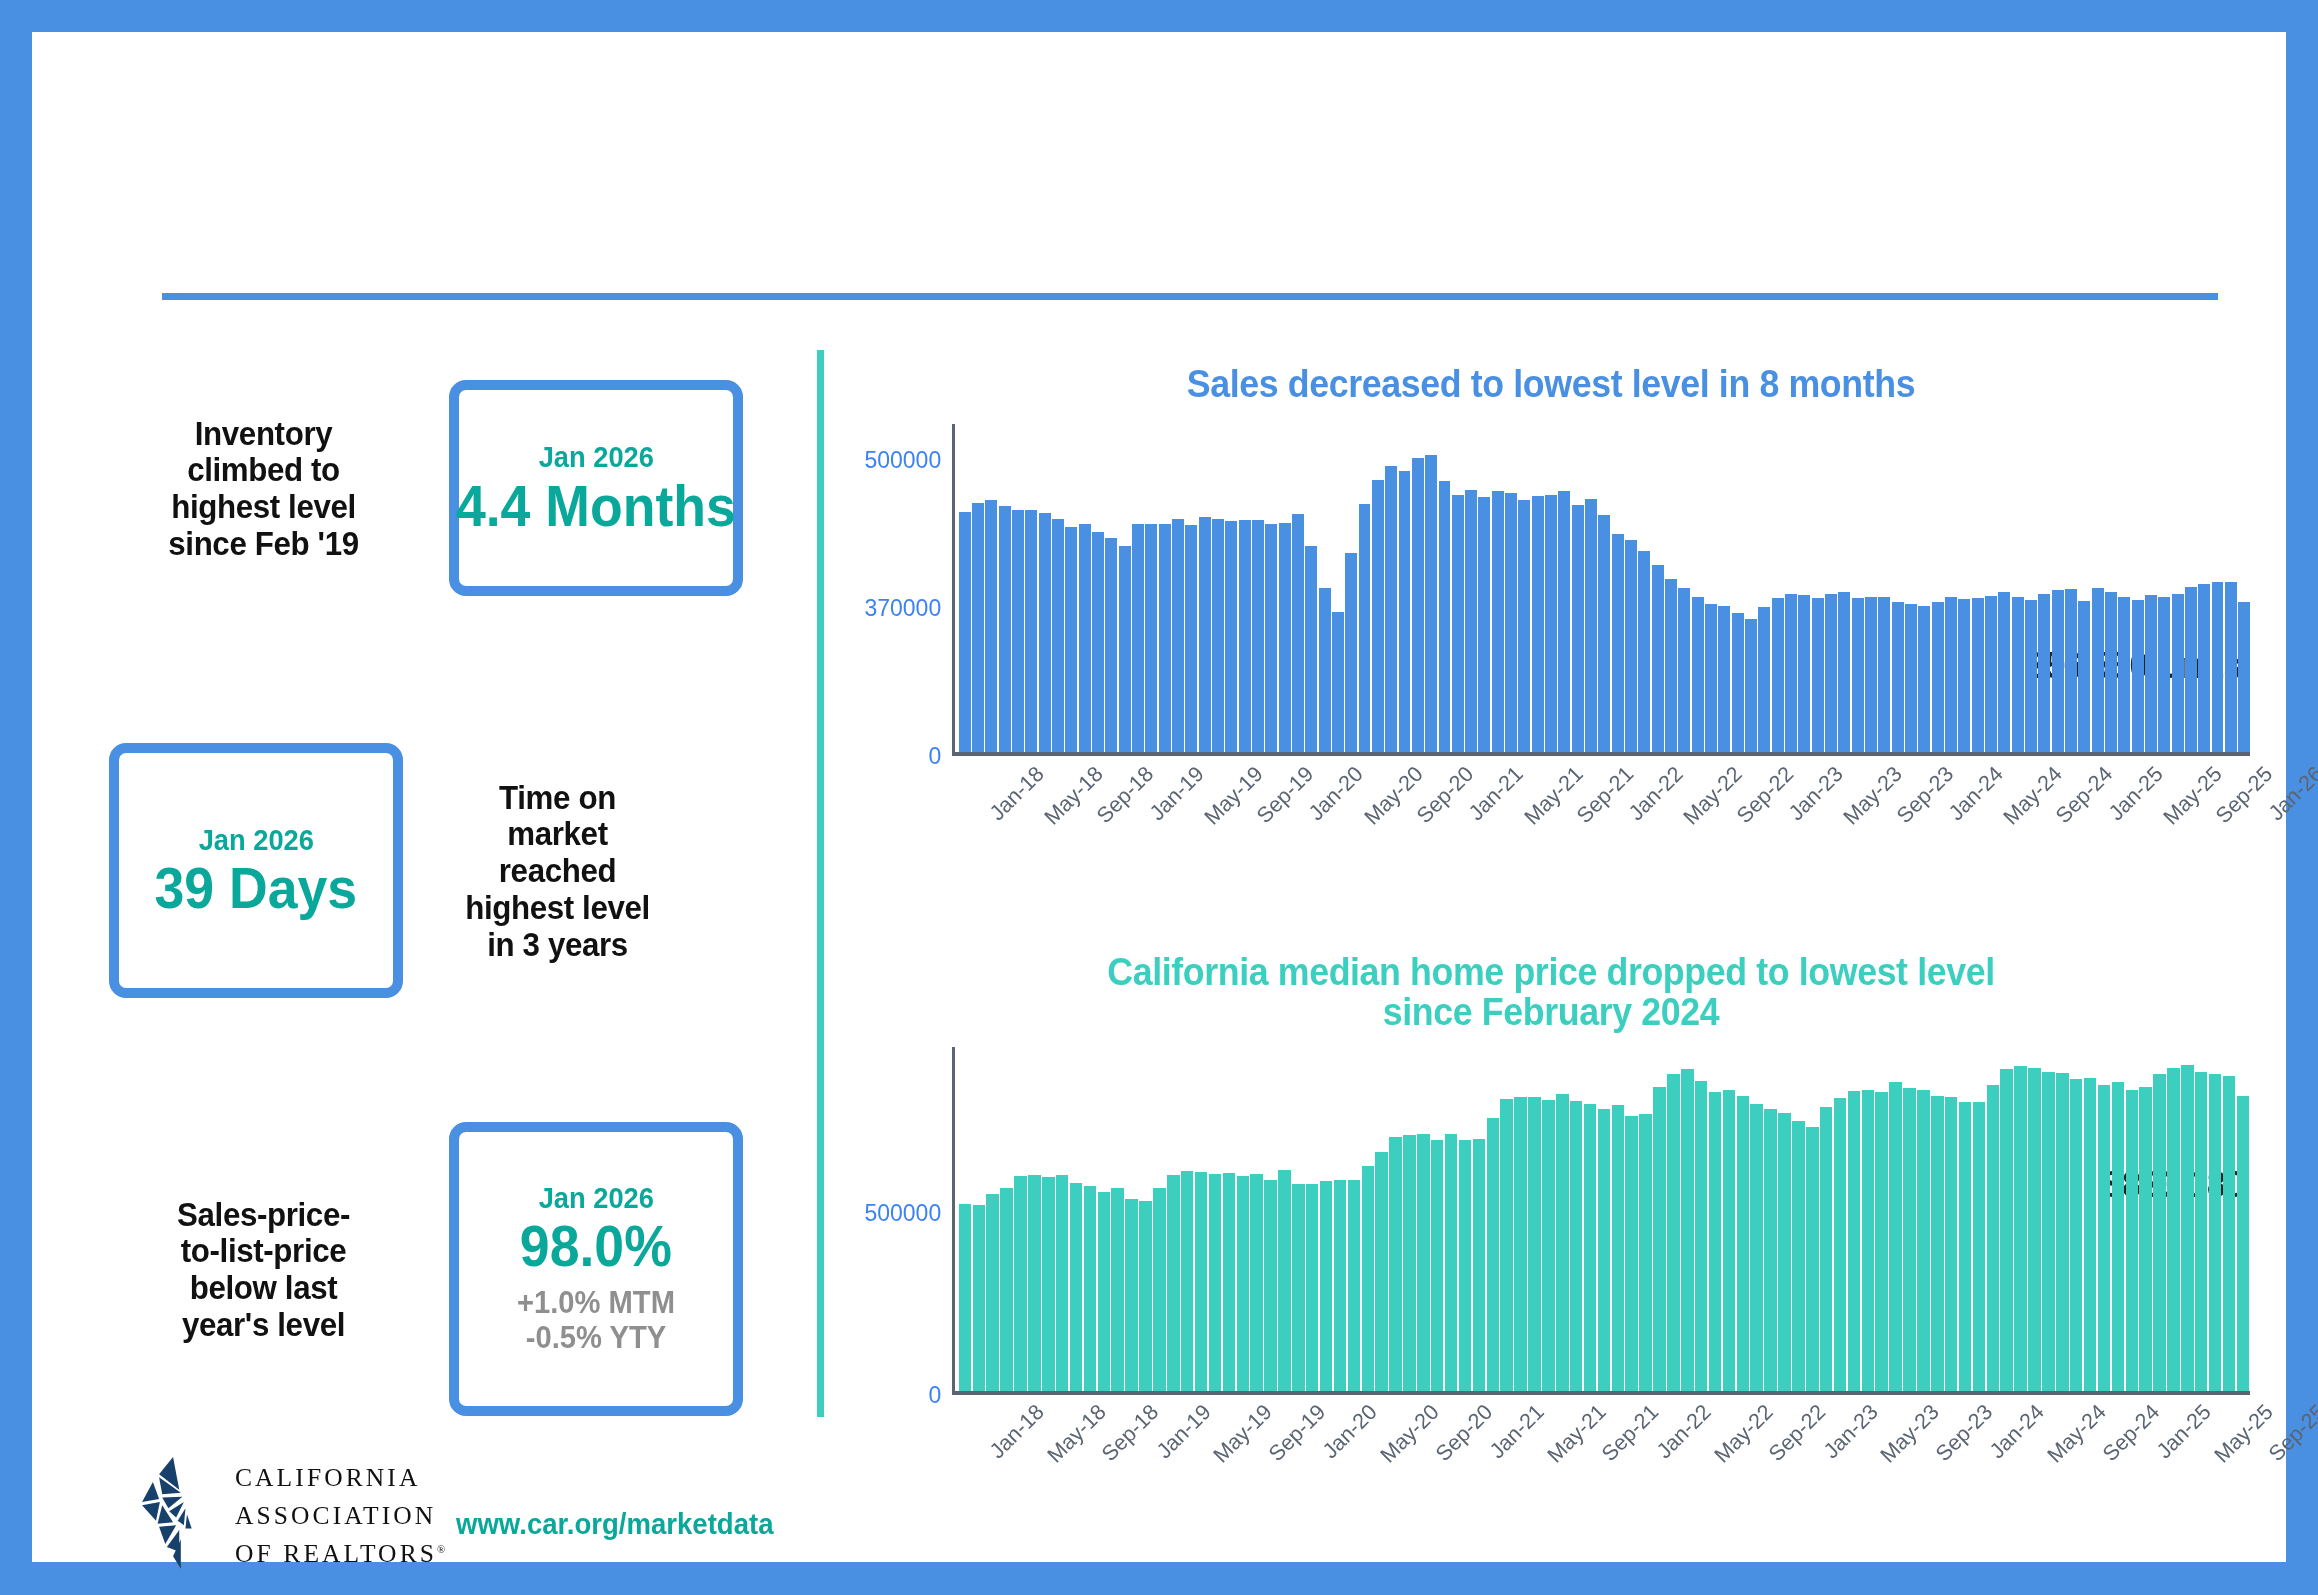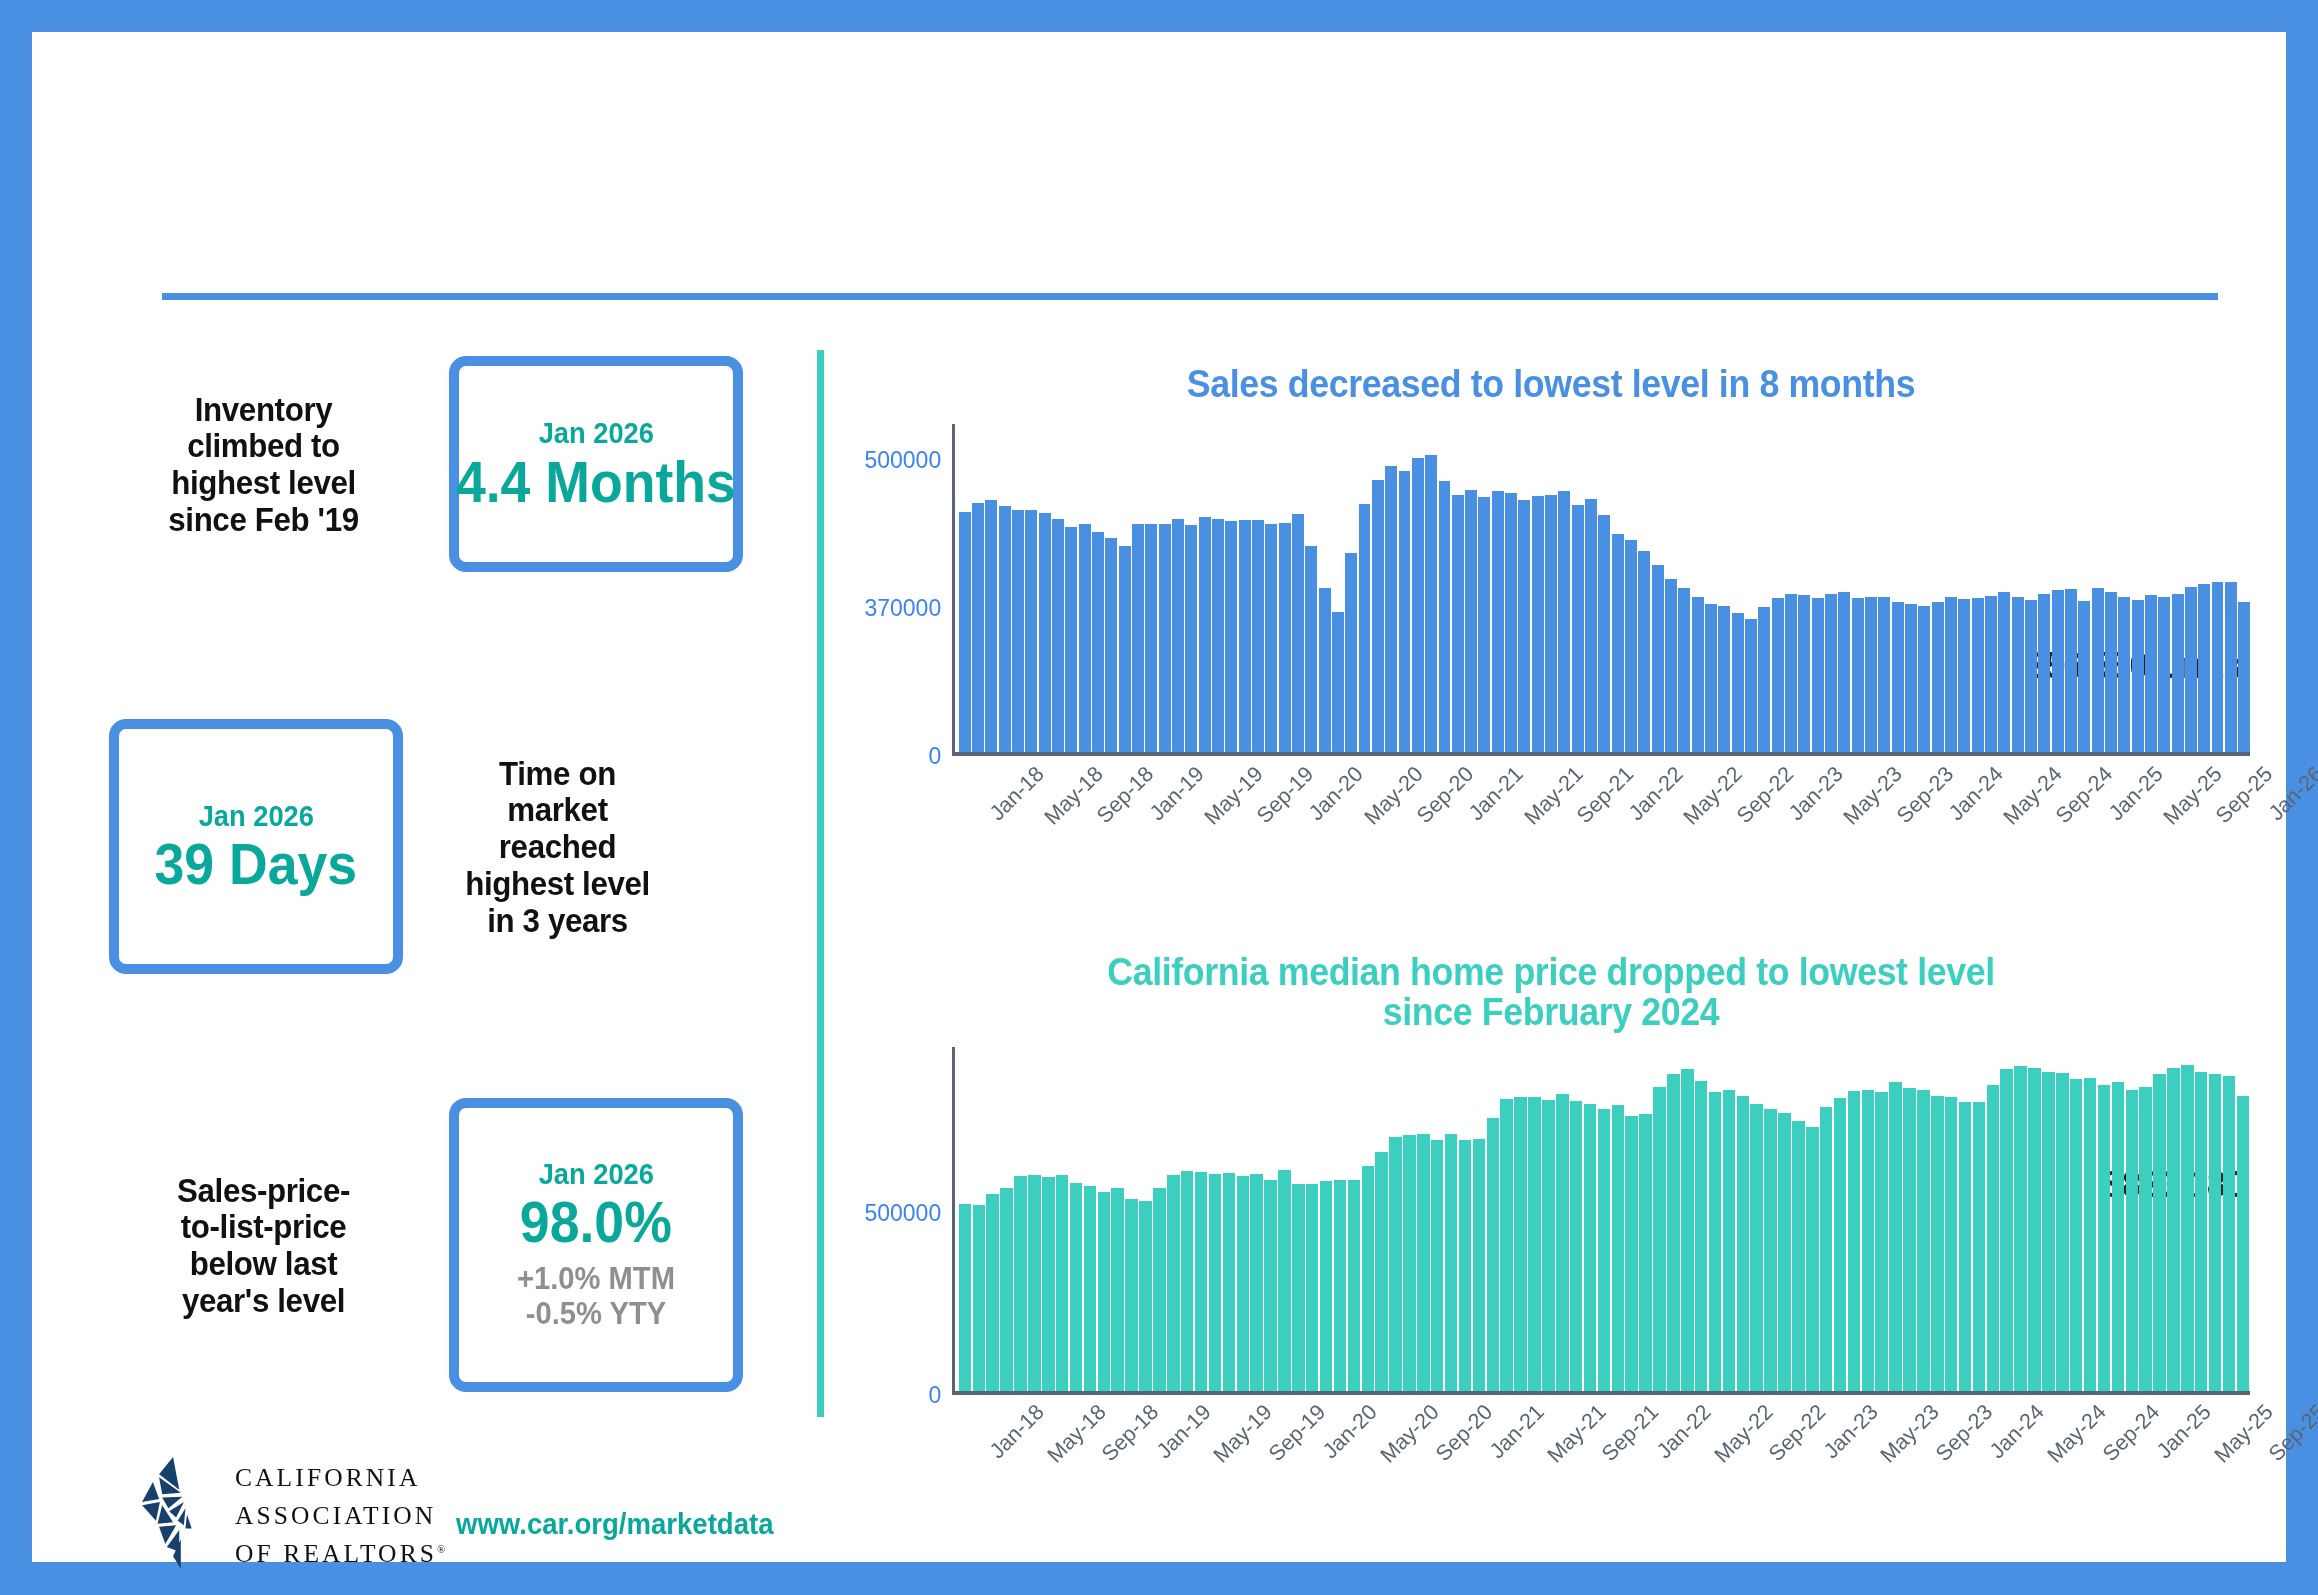--- a/index.html
+++ b/index.html
@@ -31,21 +31,21 @@
   .hr-title{
     position:absolute;left:130px;top:261px;width:2056px;height:7px;
     background:#4a90e2;
   }
   
   .vdiv{
     position:absolute;left:785px;top:318px;width:7px;height:1067px;
     background:#3ccfc0;
   }
   
-  .lcol{position:absolute;left:77px;top:324px;width:696px;height:1051px;}
+  .lcol{position:absolute;left:77px;top:348px;width:696px;height:1051px;}
   .stat-row{position:absolute;width:696px;display:flex;align-items:center;}
   .r1{top:0px;height:216px;}
   .r2{top:363px;height:255px;}
   .r3{top:742px;height:294px;}
   .blurb{
     font-size:34px;font-weight:bold;color:#111;line-height:1.08;
     text-align:center;letter-spacing:-0.4px;
     transform:scaleX(.92);transform-origin:center;
   }
   .b-left{width:309px;}

